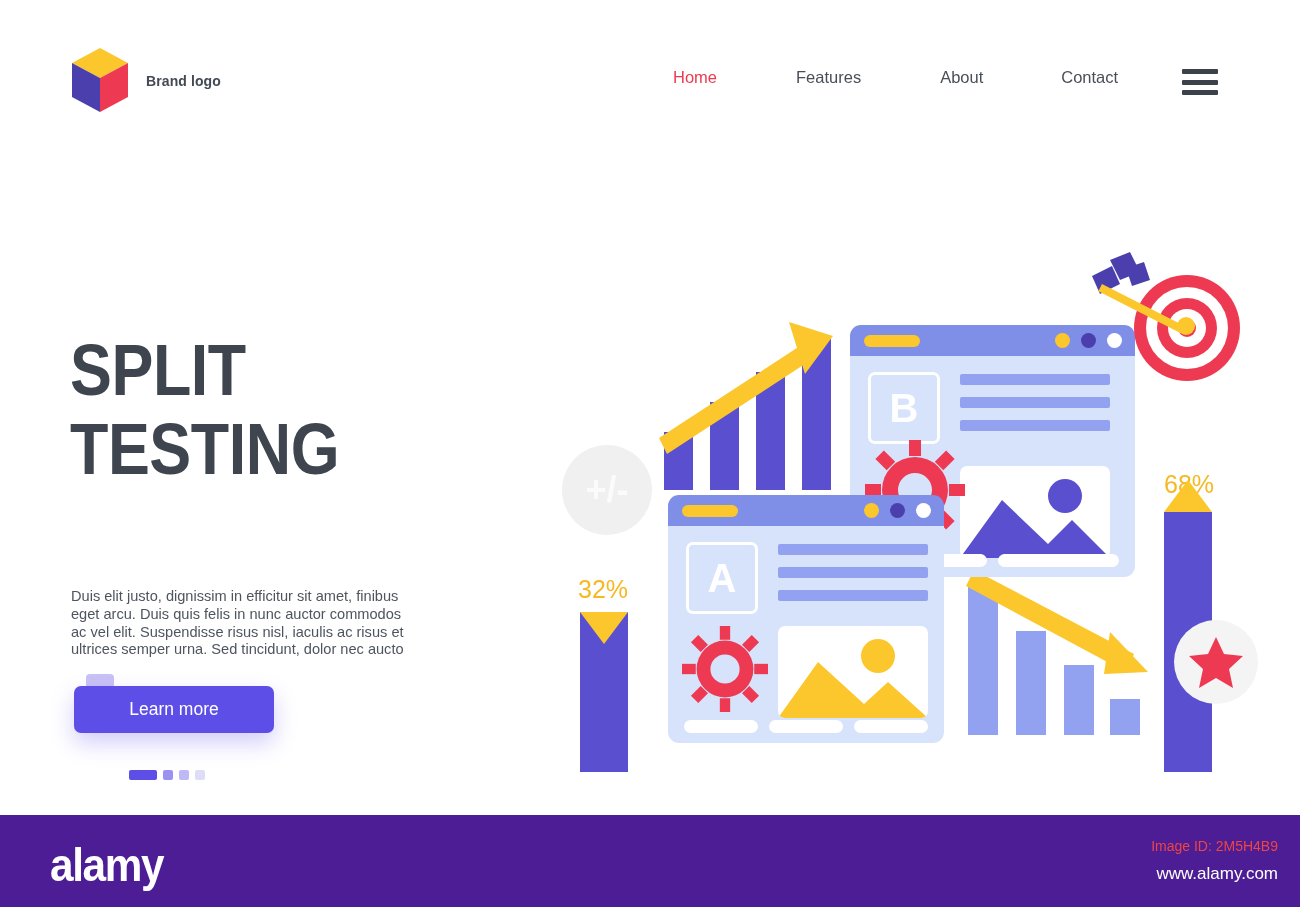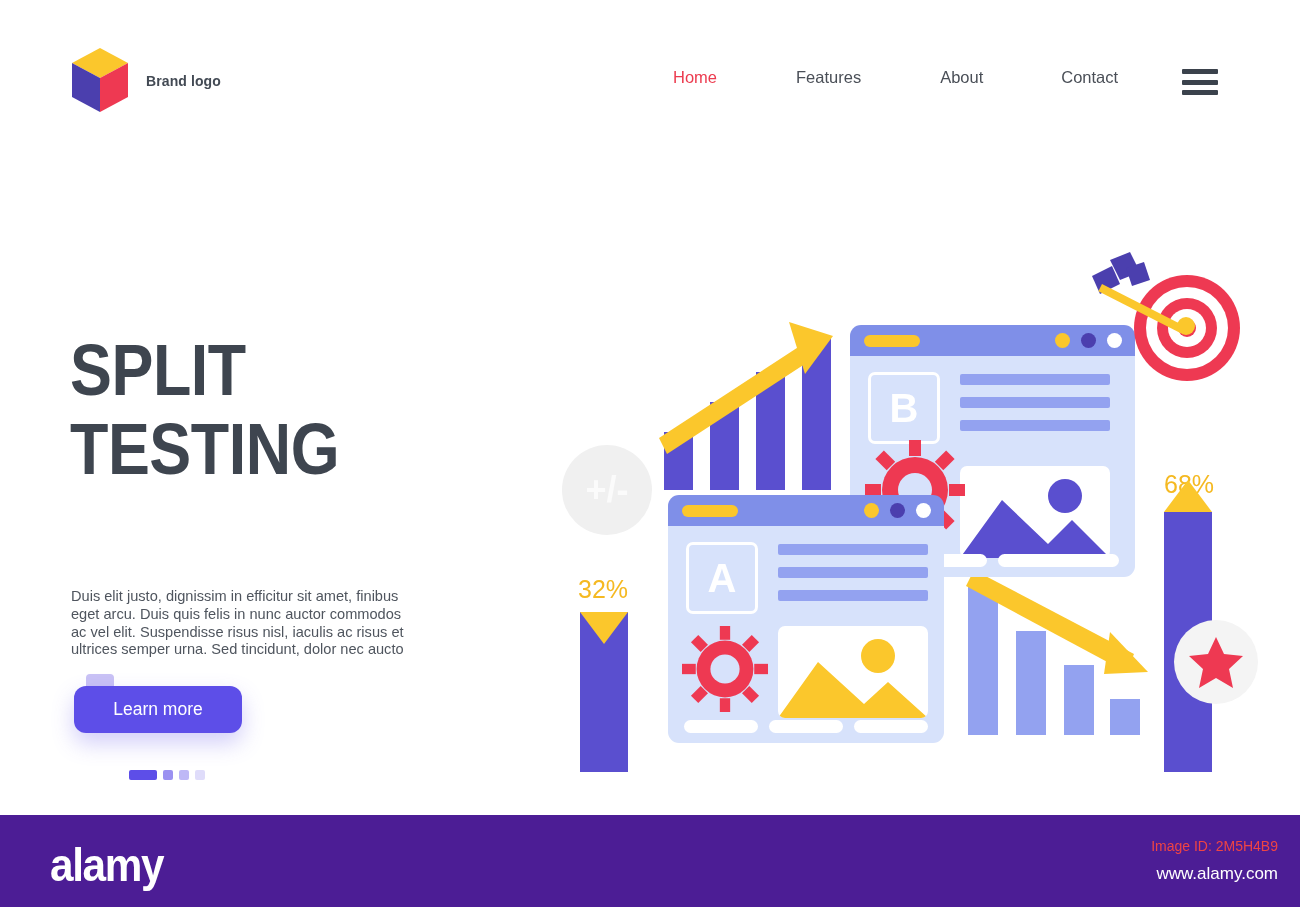--- a/index.html
+++ b/index.html
@@ -26,22 +26,22 @@
                display: flex; flex-direction: column; justify-content: space-between; cursor: pointer; }
   .hamburger span { display: block; height: 5px; background: #3b424c; border-radius: 1px; }
 
   
   .hero-title { position: absolute; left: 70px; top: 330px; width: 430px;
                 font-size: 73px; line-height: 79px; font-weight: bold; color: #3e454f;
                 font-family: "Liberation Sans Narrow","Liberation Sans", sans-serif;
                 letter-spacing: -0.5px; transform: scaleX(0.86); transform-origin: left top; }
   .hero-body { position: absolute; left: 71px; top: 544px; width: 345px;
                font-size: 14.6px; line-height: 17.8px; color: #4f555e; margin-top: 44px; }
-  .cta { position: absolute; left: 74px; top: 686px; width: 168px; height: 47px;
-         background: #5d4ee8; color: #fff; border: none; border-radius: 12px;
+  .cta { position: absolute; left: 74px; top: 686px; width: 200px; height: 47px;
+         background: #5d4ee8; color: #fff; border: none; border-radius: 7px;
          font-size: 17.5px; font-family: "Liberation Sans", sans-serif; cursor: pointer;
          box-shadow: 0 10px 22px rgba(93,78,232,.28); }
   .cta-ghost { position: absolute; left: 86px; top: 674px; width: 28px; height: 22px;
                background: #c9c2f5; border-radius: 4px; }
   .dots { position: absolute; left: 129px; top: 770px; display: flex; align-items: center; gap: 6px; }
   .dot { width: 10px; height: 10px; background: #5d4ee8; border-radius: 2px; }
   .dot.wide { width: 28px; }
   .dot.d2 { opacity: .62; } .dot.d3 { opacity: .40; } .dot.d4 { opacity: .20; }
 
   

